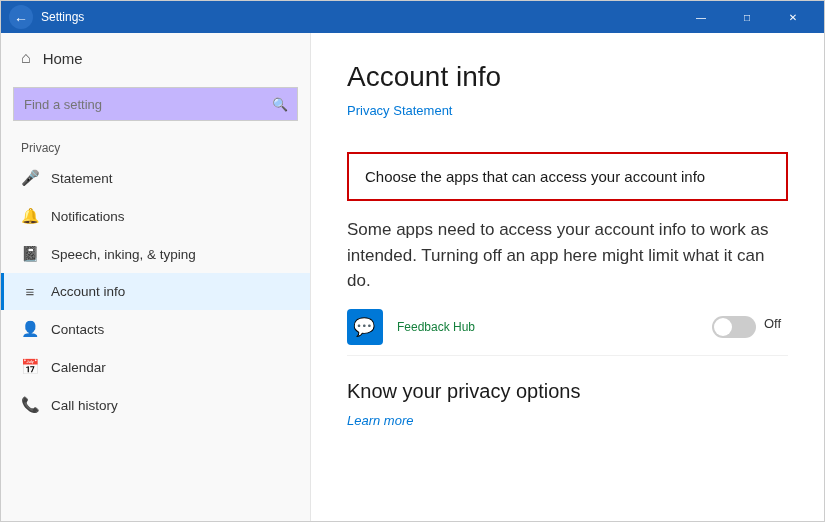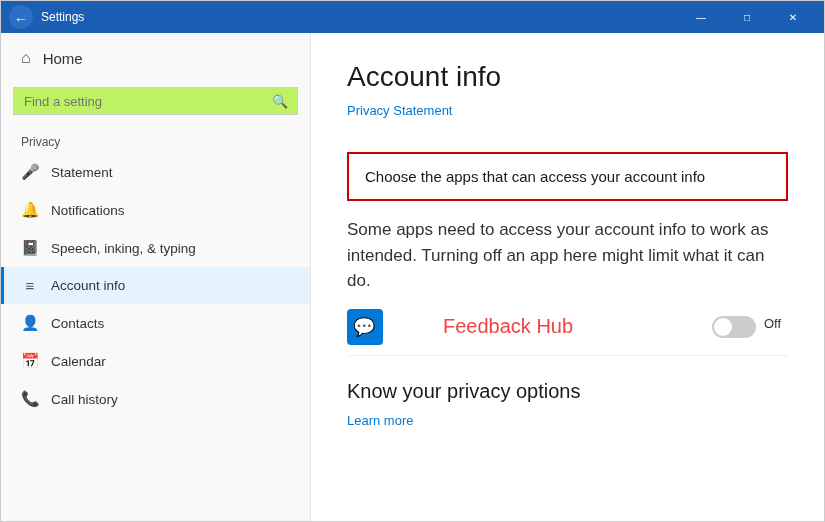--- a/index.html
+++ b/index.html
@@ -85,22 +85,22 @@
     }
     .home-label {
       font-size: 15px;
       color: #333;
     }
     .search-box {
       margin: 4px 12px 12px 12px;
       display: flex;
       align-items: center;
       border: 1px solid #ccc;
-      background: #bef264;
-      height: 28px;
+      background: #c4b5fd;
+      height: 34px;
     }
     .search-input {
       flex: 1;
       border: none;
       outline: none;
       padding: 0 10px;
       font-size: 13px;
       background: transparent;
       color: #333;
     }
@@ -196,23 +196,22 @@
       width: 36px;
       height: 36px;
       display: grid;
       grid-template-columns: 1fr 1fr;
       grid-template-rows: 1fr 1fr;
       gap: 2px;
     }
     .ms-sq { }
     .app-name {
       flex: 1;
-      font-size: 20px;
-      color: #ef4444;
-      margin-left: 46px;
+      font-size: 12px;
+      color: #15803d;
     }
     .toggle-area {
       display: flex;
       align-items: flex-start;
       gap: 8px;
     }
     .toggle {
       width: 44px;
       height: 22px;
       border-radius: 11px;
@@ -253,20 +252,21 @@
       font-size: 13px;
       color: #333;
       margin-bottom: 6px;
     }
     .learn-more-link {
       color: #0078d7;
       font-size: 13px;
       cursor: pointer;
       text-decoration: none;
       display: inline-block;
+      font-style: italic;
     }
   </style>
 </head>
 <body>
 
 <div class="window">
 
   <div class="titlebar">
     <div class="titlebar-back">
       <span>←</span>

